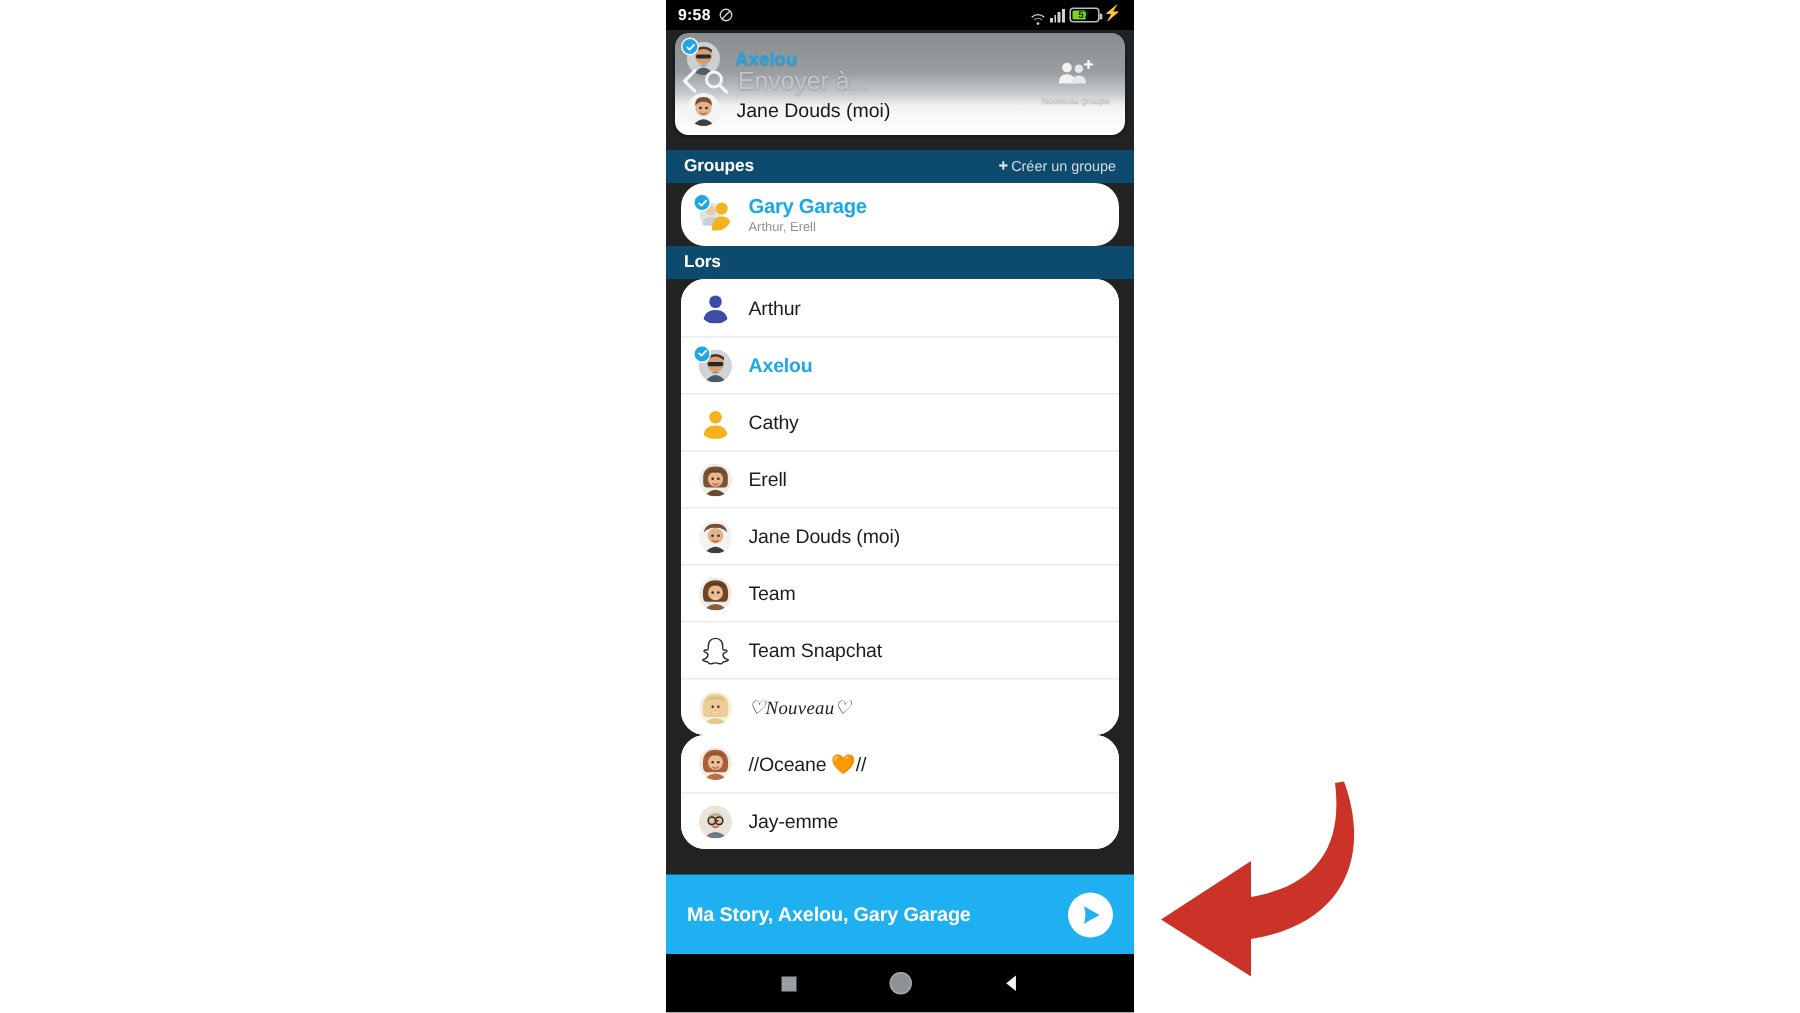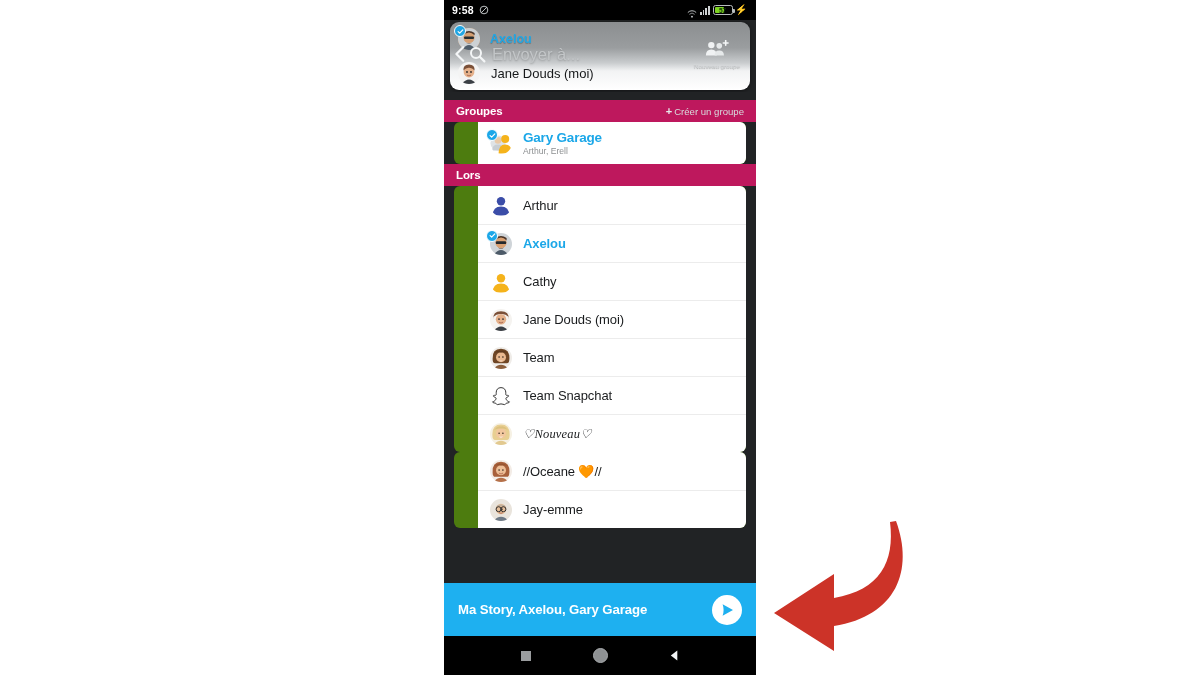--- a/index.html
+++ b/index.html
@@ -92,32 +92,32 @@
   .ghost-row-me {
     position:absolute; left:14px; top:42px; display:flex; align-items:center;
   }
   .ghost-row-me .gname2 {
     font-size:13px; color:#16181a; margin-left:11px; font-weight:400;
   }
 
   
   .sec-head {
     display:flex; align-items:center; padding:0 12px;
-    height:22px; background:#be185d;
+    height:22px; background:#0c4a6e;
   }
   .sec-title { font-size:11.5px; font-weight:700; color:#ffffff; letter-spacing:-.1px; }
   .sec-action {
     margin-left:auto; font-size:9.6px; color:#d8dbdd; display:flex;
     align-items:center; gap:2px;
   }
   .sec-plus { font-size:11px; font-weight:700; color:#e6e9eb; line-height:1; }
 
   
   .card {
-    margin:0 10px; background:#4d7c0f; border-radius:6px; overflow:hidden;padding-left:24px;
+    margin:0 10px; background:#fef9c3; border-radius:16px; overflow:hidden;
   }
   .row {
     display:flex; align-items:center; height:38px; padding:0 10px 0 12px;
     border-top:1px solid #ececec; background:#fff;
   }
   .row:first-child { border-top:none; }
   .row .avatar { flex:none; margin-right:11px; }
   .row .rname { font-size:13px; color:#1a1c1e; letter-spacing:-.1px; }
   .row.selected .rname { color:#1BA7E8; font-weight:700; }
   .row.grouprow { height:42px; align-items:center; }
@@ -347,20 +347,35 @@
               <span class="face"><svg viewBox="0 0 22 22" width="22" height="22">
                   <circle cx="11" cy="7.2" r="4.2" fill="#F5B31B"></circle>
                   <path d="M2.8 21.5 Q2.8 12.6 11 12.6 Q19.2 12.6 19.2 21.5 Z" fill="#F5B31B"></path>
                 </svg></span>
             </span>
             <span class="rname">Cathy</span>
           </div>
           <div class="row">
             <span class="av avatar">
               <span class="face"><svg viewBox="0 0 22 22" width="22" height="22">
+                  <rect width="22" height="22" fill="#f1eeea"></rect>
+                  <path d="M3.4 22 Q11 13 18.6 22 Z" fill="#6b4a33"></path>
+                  <path d="M2.8 11 Q2 2 11 2 Q20 2 19.2 11 Q19.6 16 17 16 L5 16 Q2.4 16 2.8 11 Z" fill="#7a5336"></path>
+                  <circle cx="11" cy="10.4" r="5.1" fill="#e8b58d"></circle>
+                  <circle cx="9.1" cy="10.2" r="0.85" fill="#32271f"></circle>
+                  <circle cx="12.9" cy="10.2" r="0.85" fill="#32271f"></circle>
+                  <path d="M9.2 13.4 Q11 15 12.8 13.4" fill="none" stroke="#b06a52" stroke-width="0.9" stroke-linecap="round"></path>
+                  <path d="M3.6 7.5 Q7 3.2 11 4.4 Q15 3.2 18.4 7.5 Q15.6 5.4 11 6.2 Q6.4 5.4 3.6 7.5 Z" fill="#6b4529"></path>
+                </svg></span>
+            </span>
+            <span class="rname">Erell</span>
+          </div>
+          <div class="row">
+            <span class="av avatar">
+              <span class="face"><svg viewBox="0 0 22 22" width="22" height="22">
                   <rect width="22" height="22" fill="#f5f3f0"></rect>
                   <path d="M3.4 22 Q11 13 18.6 22 Z" fill="#3a3f45"></path>
                   <path d="M3.2 10.6 Q2.6 2.2 11 2.2 Q19.4 2.2 18.8 10.6 L18.8 8 Q15 4.4 11 5 Q7 4.4 3.2 8 Z" fill="#7b5038"></path>
                   <circle cx="11" cy="10.2" r="5.2" fill="#e5b18b"></circle>
                   <circle cx="9" cy="10.1" r="0.85" fill="#2a2a2a"></circle>
                   <circle cx="13" cy="10.1" r="0.85" fill="#2a2a2a"></circle>
                   <path d="M9.2 13.4 Q11 14.9 12.8 13.4" fill="none" stroke="#a9664f" stroke-width="0.9" stroke-linecap="round"></path>
                 </svg></span>
             </span>
             <span class="rname">Jane Douds (moi)</span>

